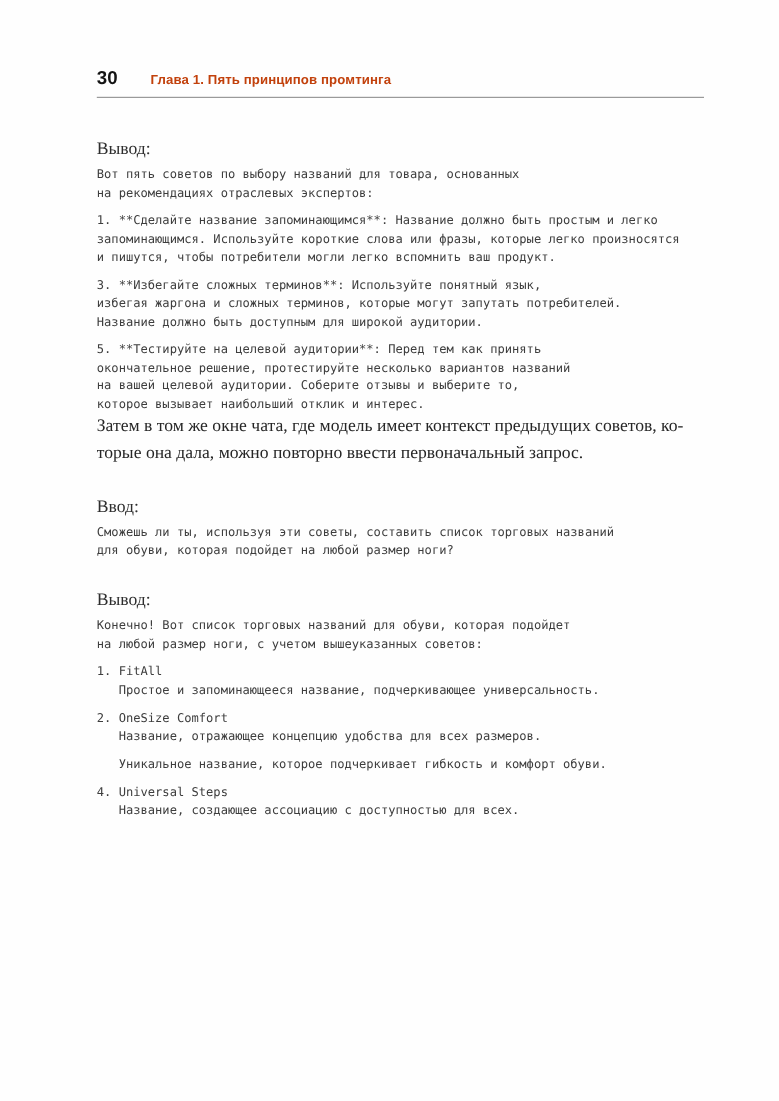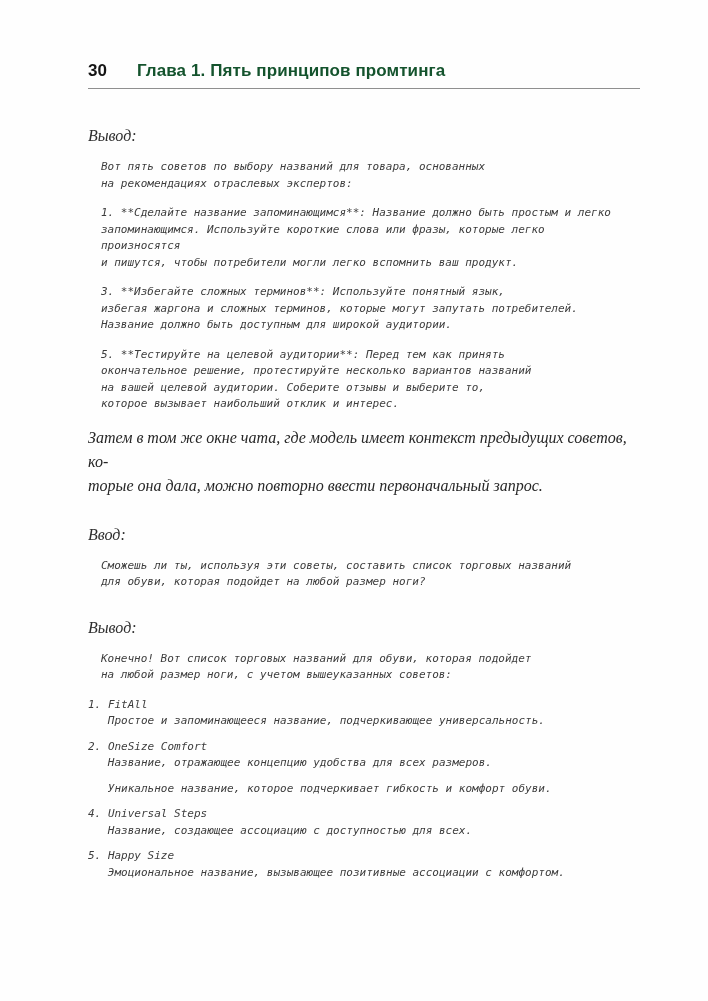--- a/index.html
+++ b/index.html
@@ -27,45 +27,45 @@
     border-bottom: 1.5px solid #8f8f8f;
     font-family: "Liberation Sans", sans-serif;
   }
   .page-number {
     font-size: 17px;
     font-weight: 700;
     color: #141414;
     line-height: 21px;
   }
   .chapter-title {
-    font-size: 17px;
+    font-size: 12px;
     font-weight: 700;
-    color: #14532d;
+    color: #c2410c;
     letter-spacing: 0.1px;
   }
   
-  .content { margin-top: 36px; font-style: italic; }
+  .content { margin-top: 36px; }
   .io-label {
     font-family: "Liberation Serif", serif;
     font-size: 16px;
     line-height: 21px;
     color: #2e2e2e;
     margin: 0 0 5px 0;
     font-weight: 400;
   }
   .io-label.spaced { margin-top: 26px; }
   .mono-block {
     font-family: "DejaVu Sans Mono", "Liberation Mono", monospace;
     font-size: 11px;
     line-height: 16.5px;
     color: #3d3d3d;
   }
   .mono-para {
     white-space: pre-wrap;
-    margin: 13px;
+    margin: 0;
   }
   .mono-para + .mono-para, .mono-item + .mono-item, .mono-para + .mono-item {
     margin-top: 9px;
   }
   .mono-item .item-desc { padding-left: 3ch; }
   .transition-para {
     font-size: 16px;
     line-height: 24px;
     color: #262626;
     white-space: pre-wrap;
@@ -128,20 +128,16 @@
 
       <div class="mono-item">
         <div class="item-desc">Уникальное название, которое подчеркивает гибкость и комфорт обуви.</div>
       </div>
 
       <div class="mono-item">
         <div class="item-name-line"><span>4.</span> <span>Universal Steps</span></div>
         <div class="item-desc">Название, создающее ассоциацию с доступностью для всех.</div>
       </div>
 
-      <div class="mono-item">
-        <div class="item-name-line"><span>5.</span> <span>Happy Size</span></div>
-        <div class="item-desc">Эмоциональное название, вызывающее позитивные ассоциации с комфортом.</div>
-      </div>
     </div>
 
   </div>
 </div>
 
 </body></html>

